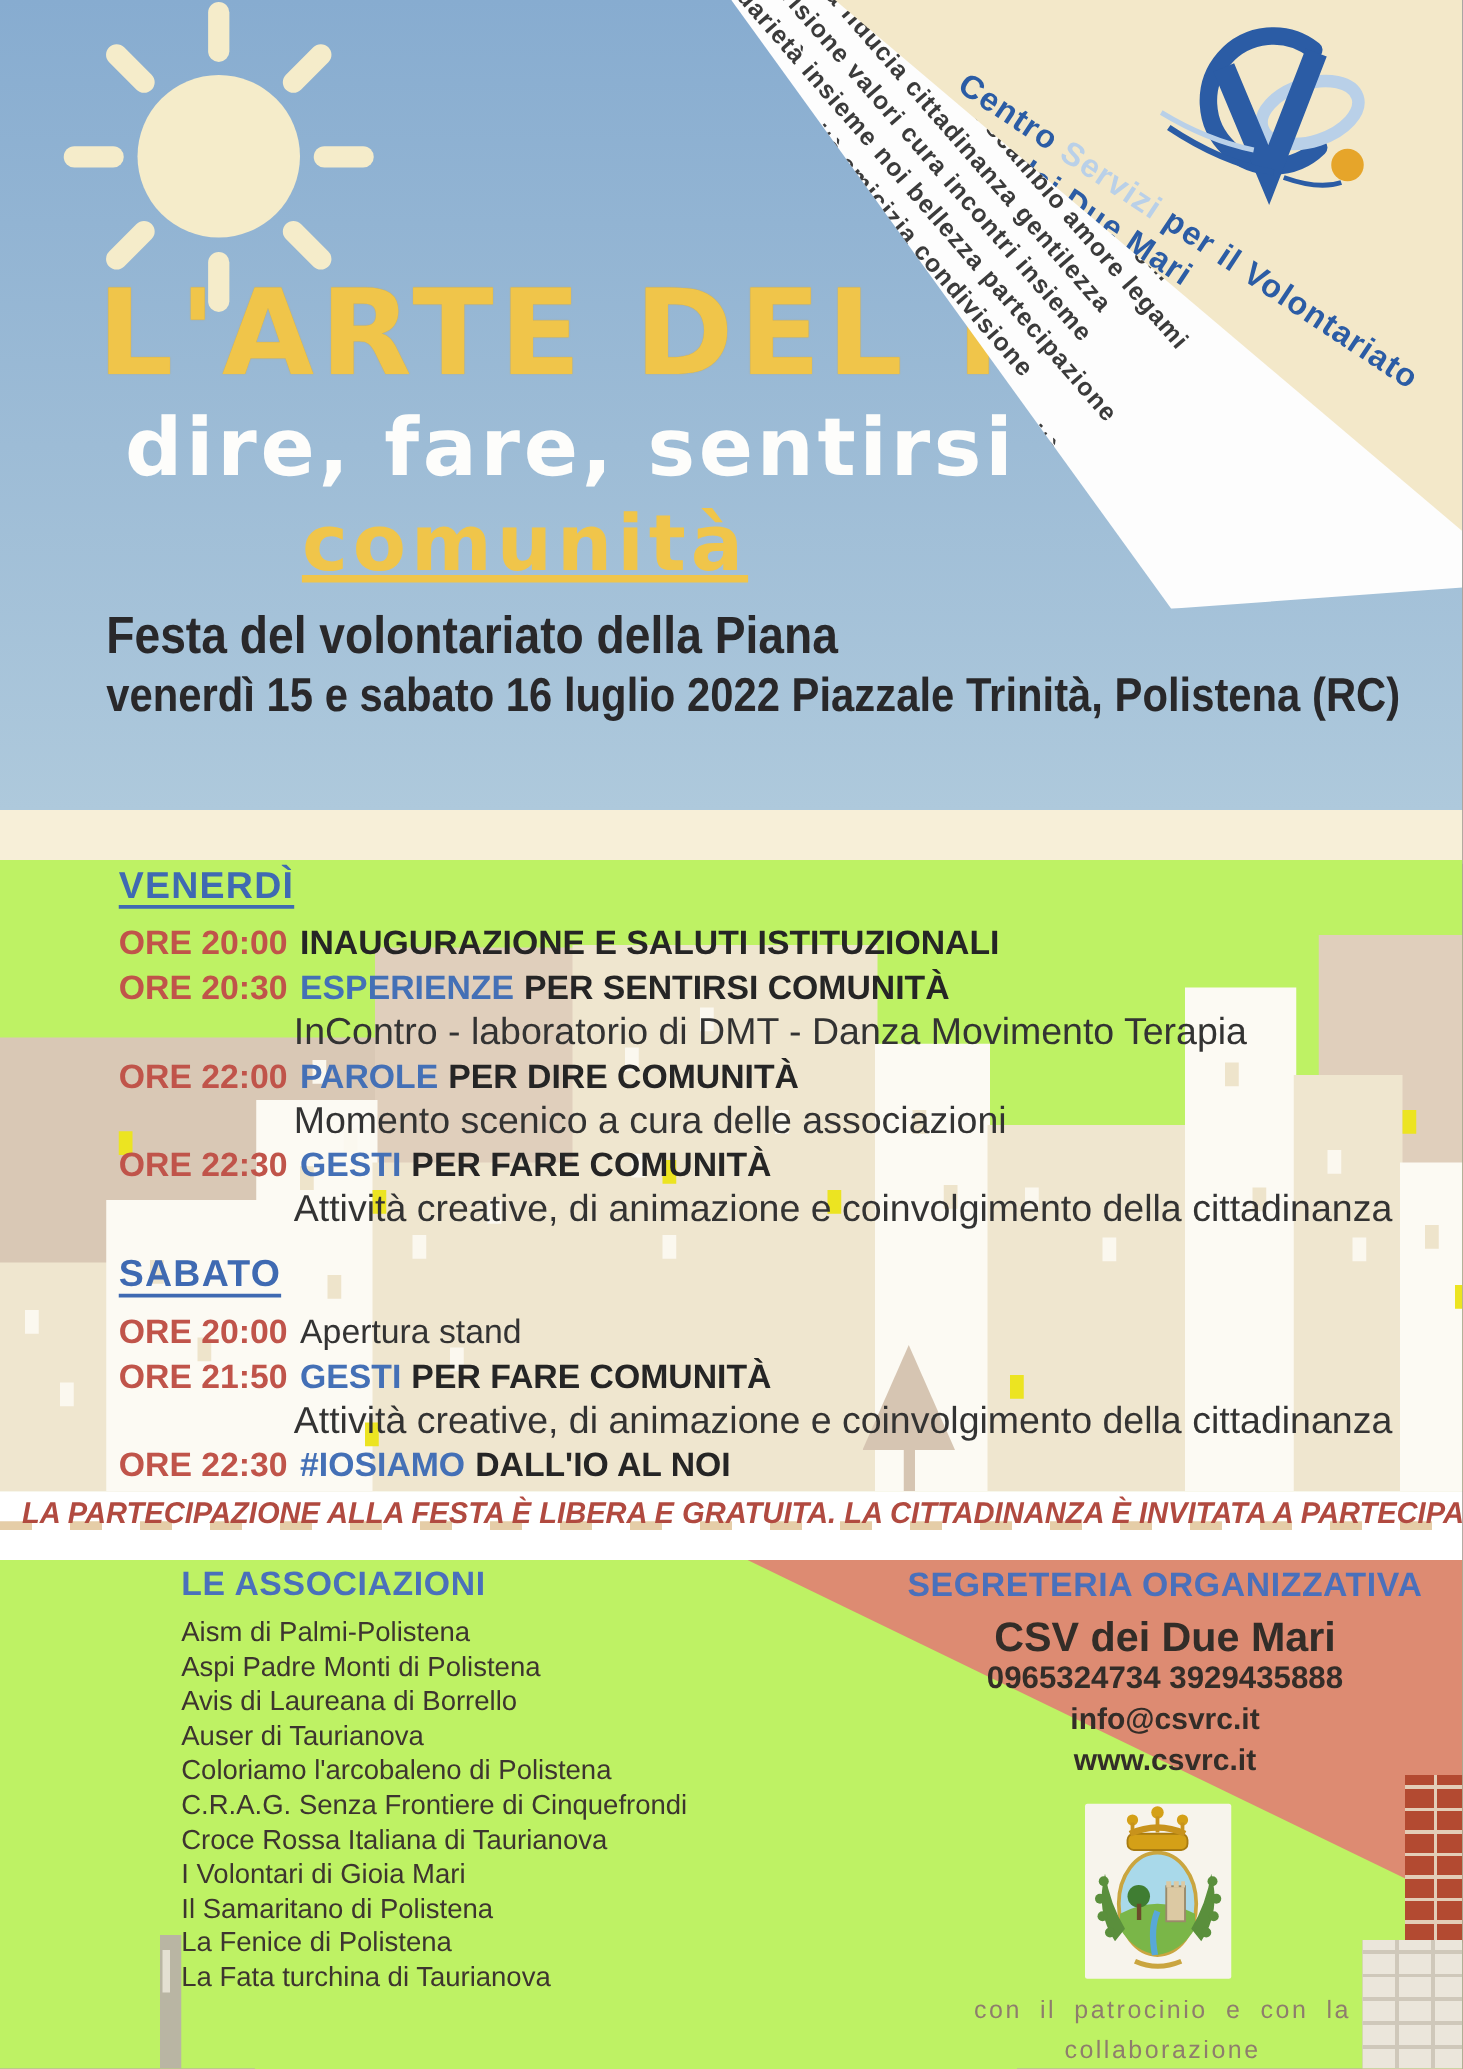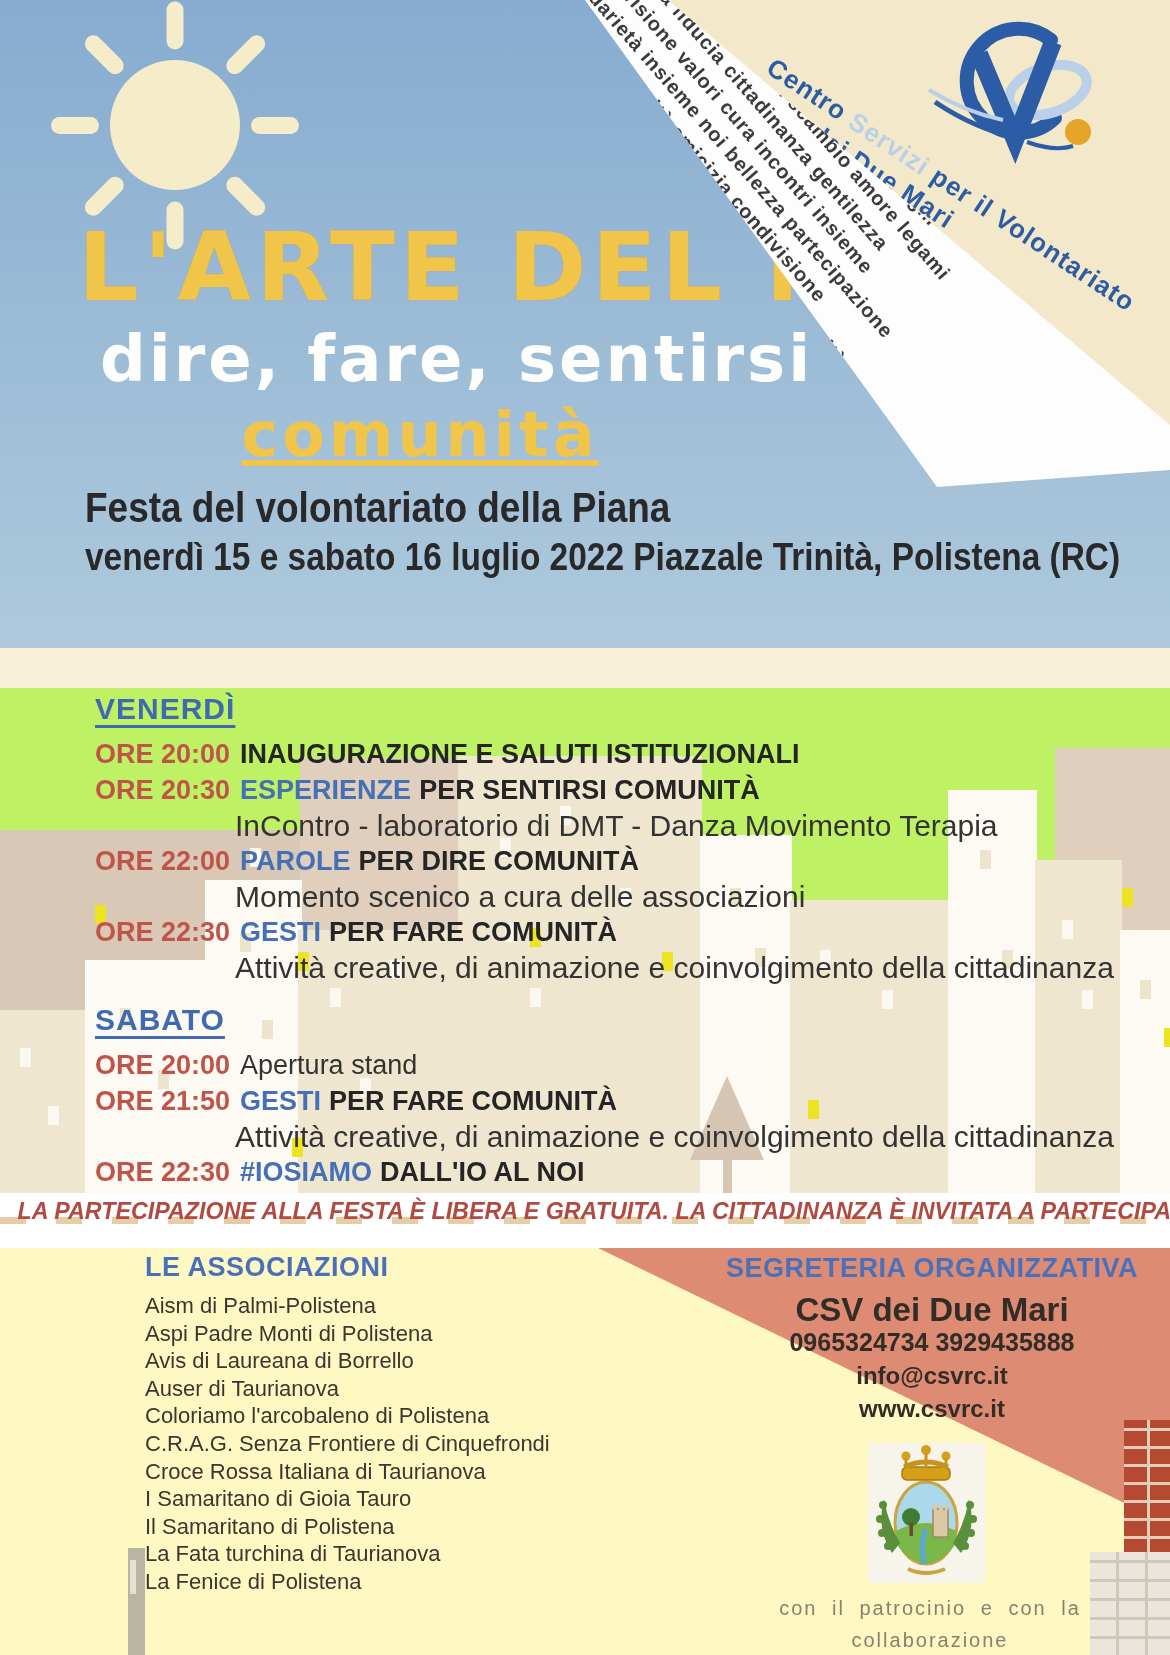--- a/index.html
+++ b/index.html
@@ -56,21 +56,21 @@
 
   
   .banner{left:0;top:1193px;width:1170px;height:55px;background:#ffffff;}
   .dashes{position:absolute;left:0;top:24px;width:1170px;height:7px;
           background:repeating-linear-gradient(90deg,#e5cda7 0 26px,transparent 26px 56px);}
   .banner-text{position:absolute;left:0;top:4px;width:1170px;text-align:center;color:#b14a40;
                font-size:24px;font-weight:bold;font-style:italic;transform:scaleX(.97);transform-origin:center top;
                white-space:nowrap;z-index:2;}
 
   
-  .bottom{left:0;top:1248px;width:1170px;height:407px;background:#fef9c3;overflow:hidden;}
+  .bottom{left:0;top:1248px;width:1170px;height:407px;background:#bef264;overflow:hidden;}
   .salmon{position:absolute;left:0;top:0;width:1170px;height:407px;background:#dd8b72;
           clip-path:polygon(598px 0,1170px 0,1170px 277px);}
   .brick-red{position:absolute;left:1124px;top:172px;width:46px;height:134px;background:#b34a31;
      background-image:repeating-linear-gradient(0deg,transparent 0 15px,#e3cdb7 15px 18px),
                       repeating-linear-gradient(90deg,transparent 0 23px,#e3cdb7 23px 26px);}
   .brick-white{position:absolute;left:1090px;top:304px;width:80px;height:103px;background:#ebe6db;
      background-image:repeating-linear-gradient(0deg,transparent 0 16px,#cfc8ba 16px 19px),
                       repeating-linear-gradient(90deg,transparent 0 26px,#cfc8ba 26px 29px);}
   .pole{position:absolute;left:128px;top:300px;width:17px;height:107px;background:#b9b5a3;}
   .pole-notch{position:absolute;left:130px;top:312px;width:6px;height:34px;background:#e4e0d2;}
@@ -241,24 +241,24 @@
     <div class="assoc">
       <div class="col-header">LE ASSOCIAZIONI</div>
       <div class="assoc-list">
           <div>Aism di Palmi-Polistena</div>
           <div>Aspi Padre Monti di Polistena</div>
           <div>Avis di Laureana di Borrello</div>
           <div>Auser di Taurianova</div>
           <div>Coloriamo l'arcobaleno di Polistena</div>
           <div>C.R.A.G. Senza Frontiere di Cinquefrondi</div>
           <div>Croce Rossa Italiana di Taurianova</div>
-          <div>I Samaritano di Gioia Tauro</div>
+          <div>I Volontari di Gioia Mari</div>
           <div>Il Samaritano di Polistena</div>
+          <div>La Fenice di Polistena</div>
           <div>La Fata turchina di Taurianova</div>
-          <div>La Fenice di Polistena</div>
         </div>
     </div>
 
     <div class="secretariat">
       <div class="col-header">SEGRETERIA ORGANIZZATIVA</div>
       <div class="sec-org">CSV dei Due Mari</div>
       <div class="sec-phones">0965324734  3929435888</div>
       <div class="sec-mail">info@csvrc.it</div>
       <div class="sec-web">www.csvrc.it</div>
     </div>

